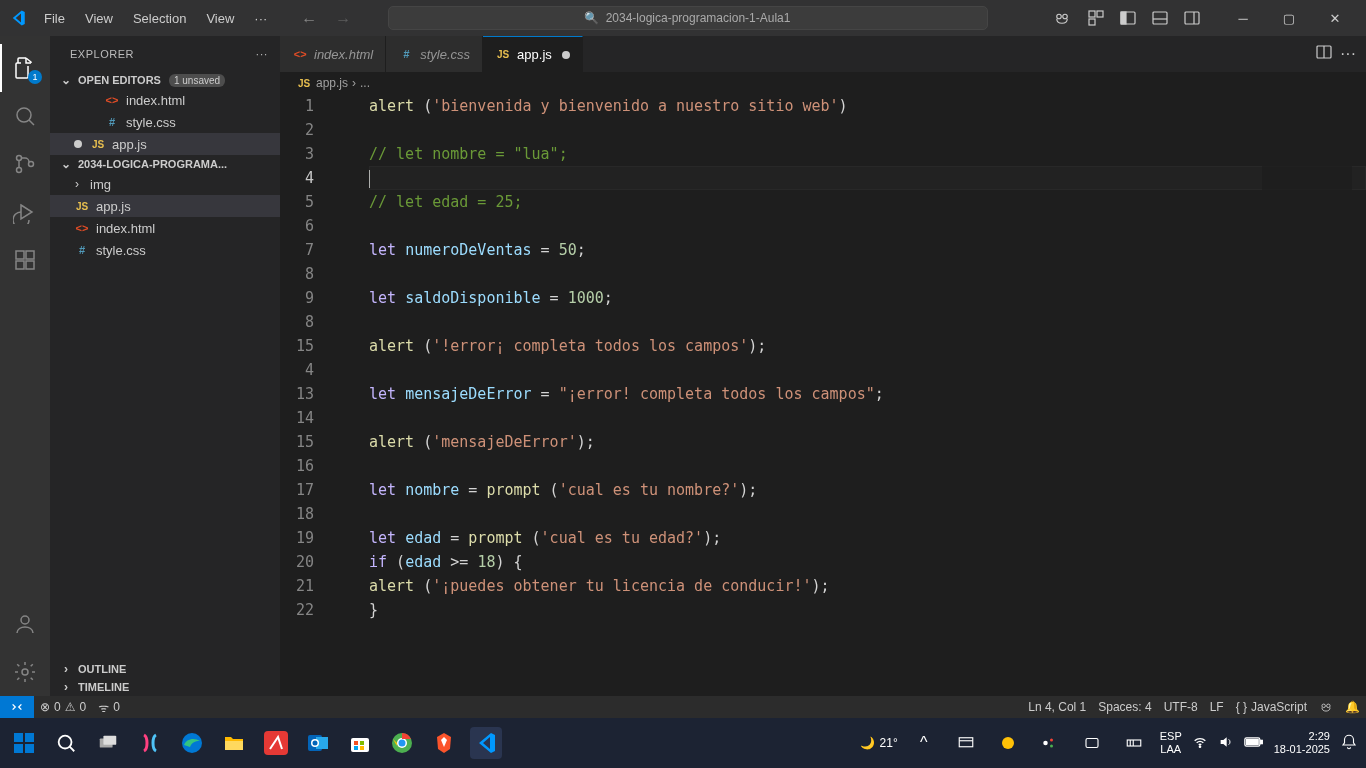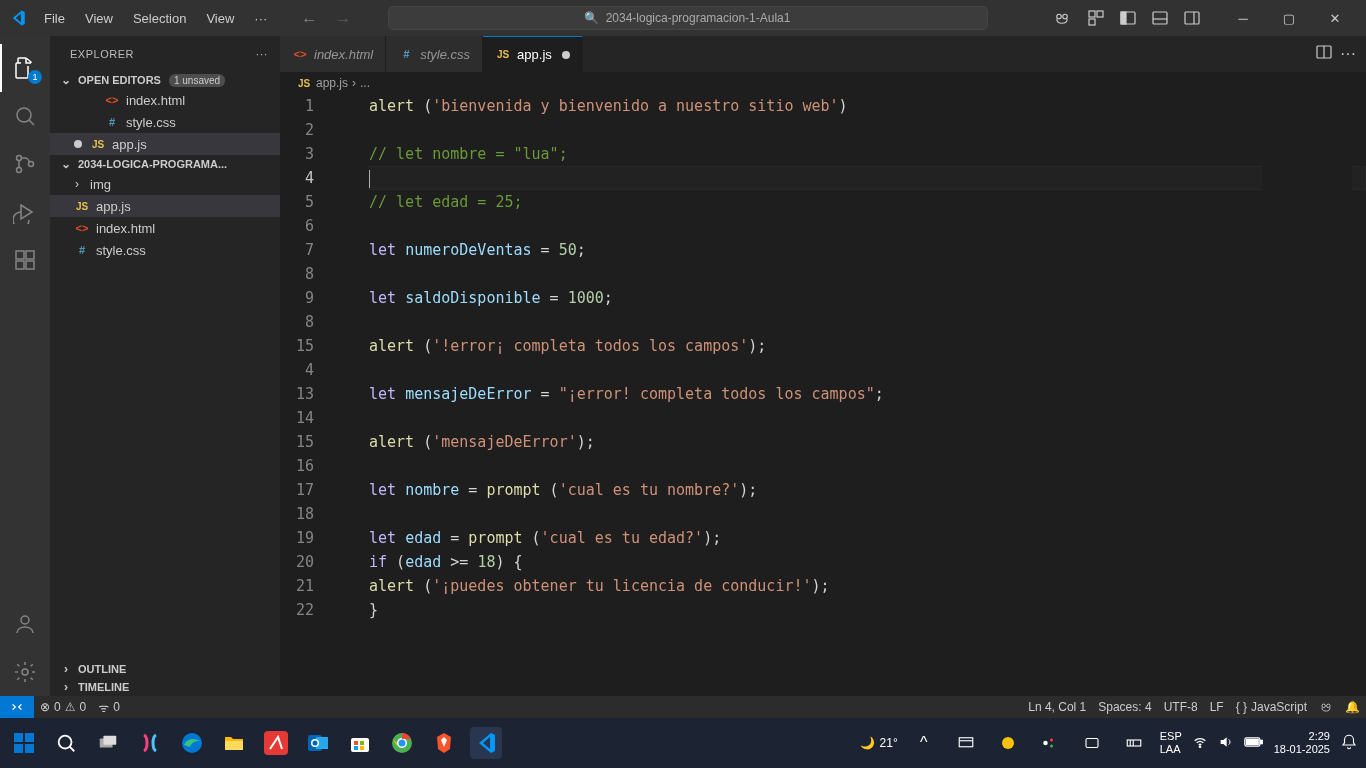--- a/index.html
+++ b/index.html
@@ -468,21 +468,21 @@
       </svg>
     </div>
   <div class="taskbar-icon">
       <svg width="18" height="18" viewBox="0 0 24 24" fill="none" stroke="#fff" stroke-width="1.5">
         <rect x="3" y="8" width="18" height="8"></rect>
         <line x1="7" y1="8" x2="7" y2="16"></line>
         <line x1="11" y1="8" x2="11" y2="16"></line>
       </svg>
     </div>
   <div class="taskbar-right">
-    <div style="text-align:left;line-height:1.2">
+    <div style="text-align:center;line-height:1.2">
       <div>ESP</div>
       <div>LAA</div>
     </div>
     <span><svg width="16" height="16" viewBox="0 0 24 24" fill="none" stroke="#fff" stroke-width="2">
           <path d="M4 10a12 12 0 0116 0M7 13a8 8 0 0110 0M10 16a4 4 0 014 0"></path>
           <circle cx="12" cy="19" r="1" fill="#fff"></circle>
         </svg></span>
     <span><svg width="16" height="16" viewBox="0 0 24 24" fill="#fff">
           <path d="M4 9v6h4l5 4V5L8 9z"></path>
           <path d="M16 8a5 5 0 010 8" stroke="#fff" fill="none" stroke-width="1.5"></path>

